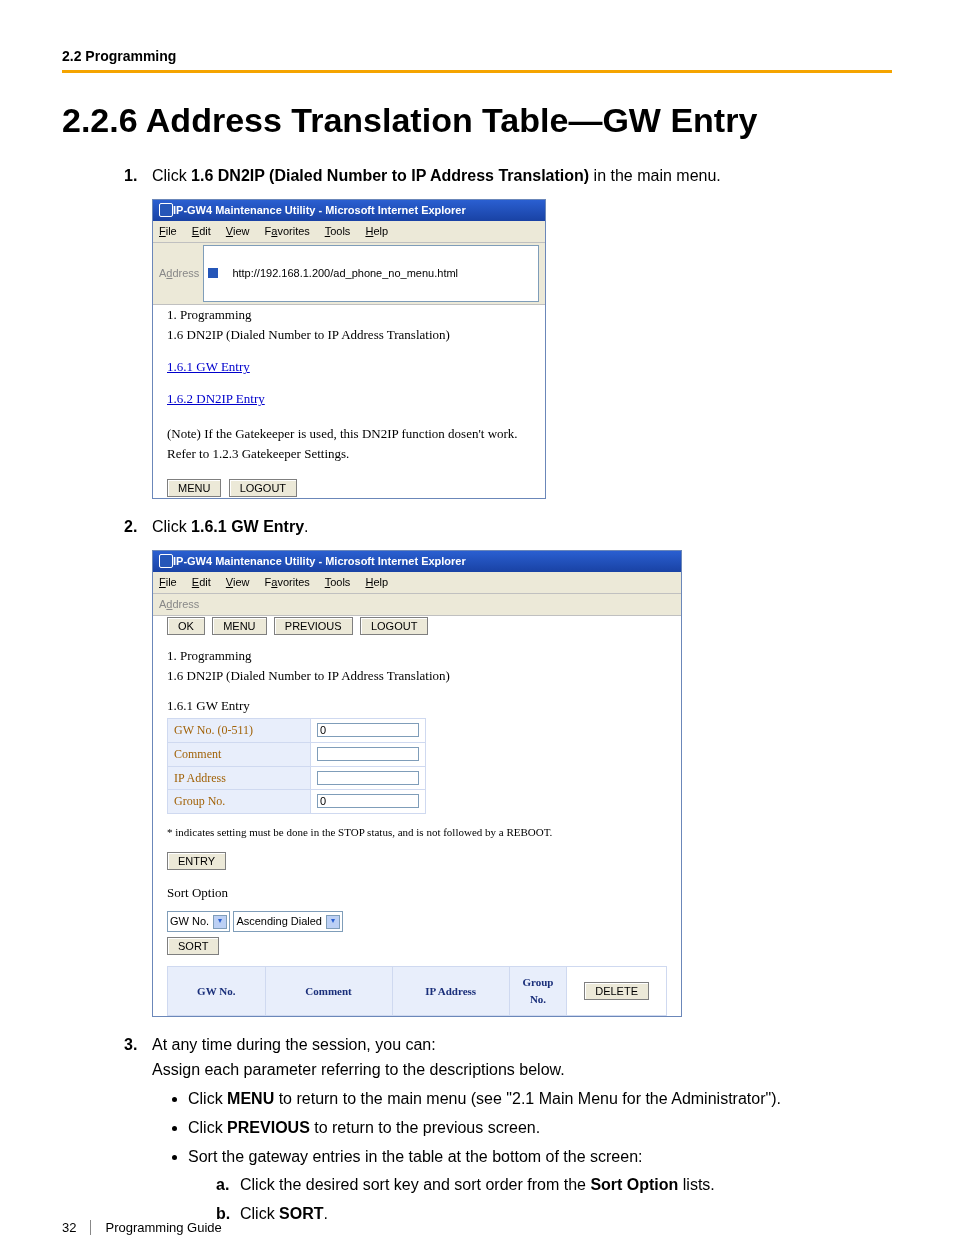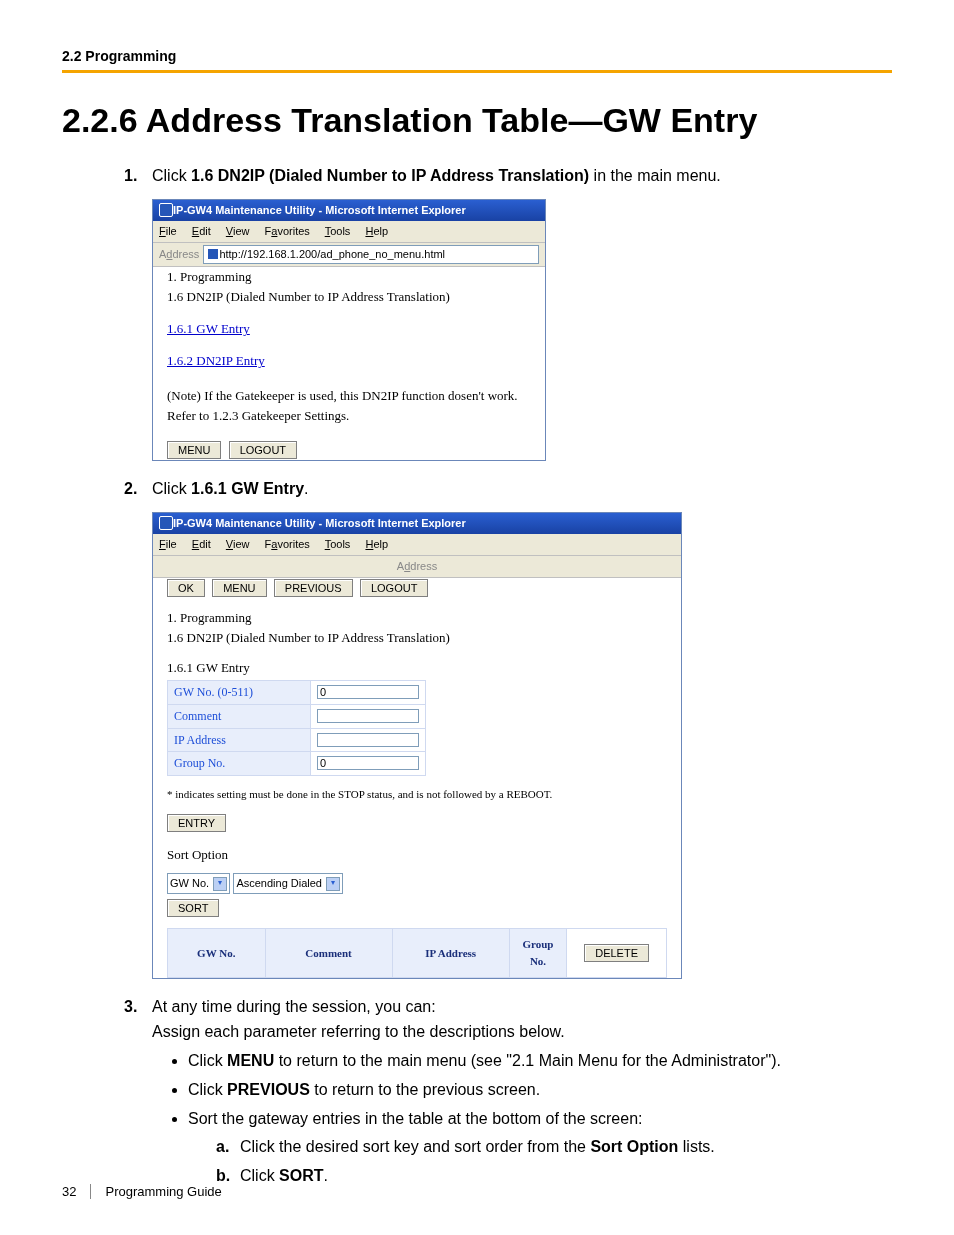--- a/index.html
+++ b/index.html
@@ -99,32 +99,31 @@
   .ie-menubar span { margin-right: 12px; }
   .ie-menubar span u { text-decoration: underline; }
   .ie-addressbar {
     background: #ece9d8;
     font-size: 11px;
     padding: 2px 6px;
     display: flex;
     align-items: center;
     gap: 4px;
     border-bottom: 1px solid #c0c0c0;
-    justify-content: center;
   }
   .ie-addressbar .addr-label { color: #888; }
   .ie-addr-input {
     flex: 1;
     background: #fff;
     border: 1px solid #7f9db9;
-    padding: 0 4px;
+    padding: 19px 4px;
     font-size: 11px;
     display: flex;
     align-items: center;
-    gap: 1px;
+    gap: 14px;
   }
   .ie-addr-input .favicon { width: 10px; height: 10px; background: #2556b8; display:inline-block; }
   .ie-content {
     background: #fff;
     padding: 0 14px;
     font-family: "Times New Roman", serif;
     font-size: 13px;
     color: #000;
   }
   .ie-content a { color: #0000cc; text-decoration: underline; font-family: "Times New Roman", serif; }
@@ -147,21 +146,21 @@
     font-size: 12px;
     font-family: "Times New Roman", serif;
   }
   .form-table td {
     border: 1px solid #cfd9f0;
     padding: 2px 6px;
     background: #fff;
   }
   .form-table td.lbl {
     background: #e8eefb;
-    color: #1d4ed8;
+    color: #a16207;
     width: 130px;
   }
   .form-table td .txtin {
     font-size: 11px;
     width: 96px;
     border: 1px solid #7f9db9;
     padding: 0 2px;
     background: #fff;
     font-family: Tahoma, Arial, sans-serif;
   }

